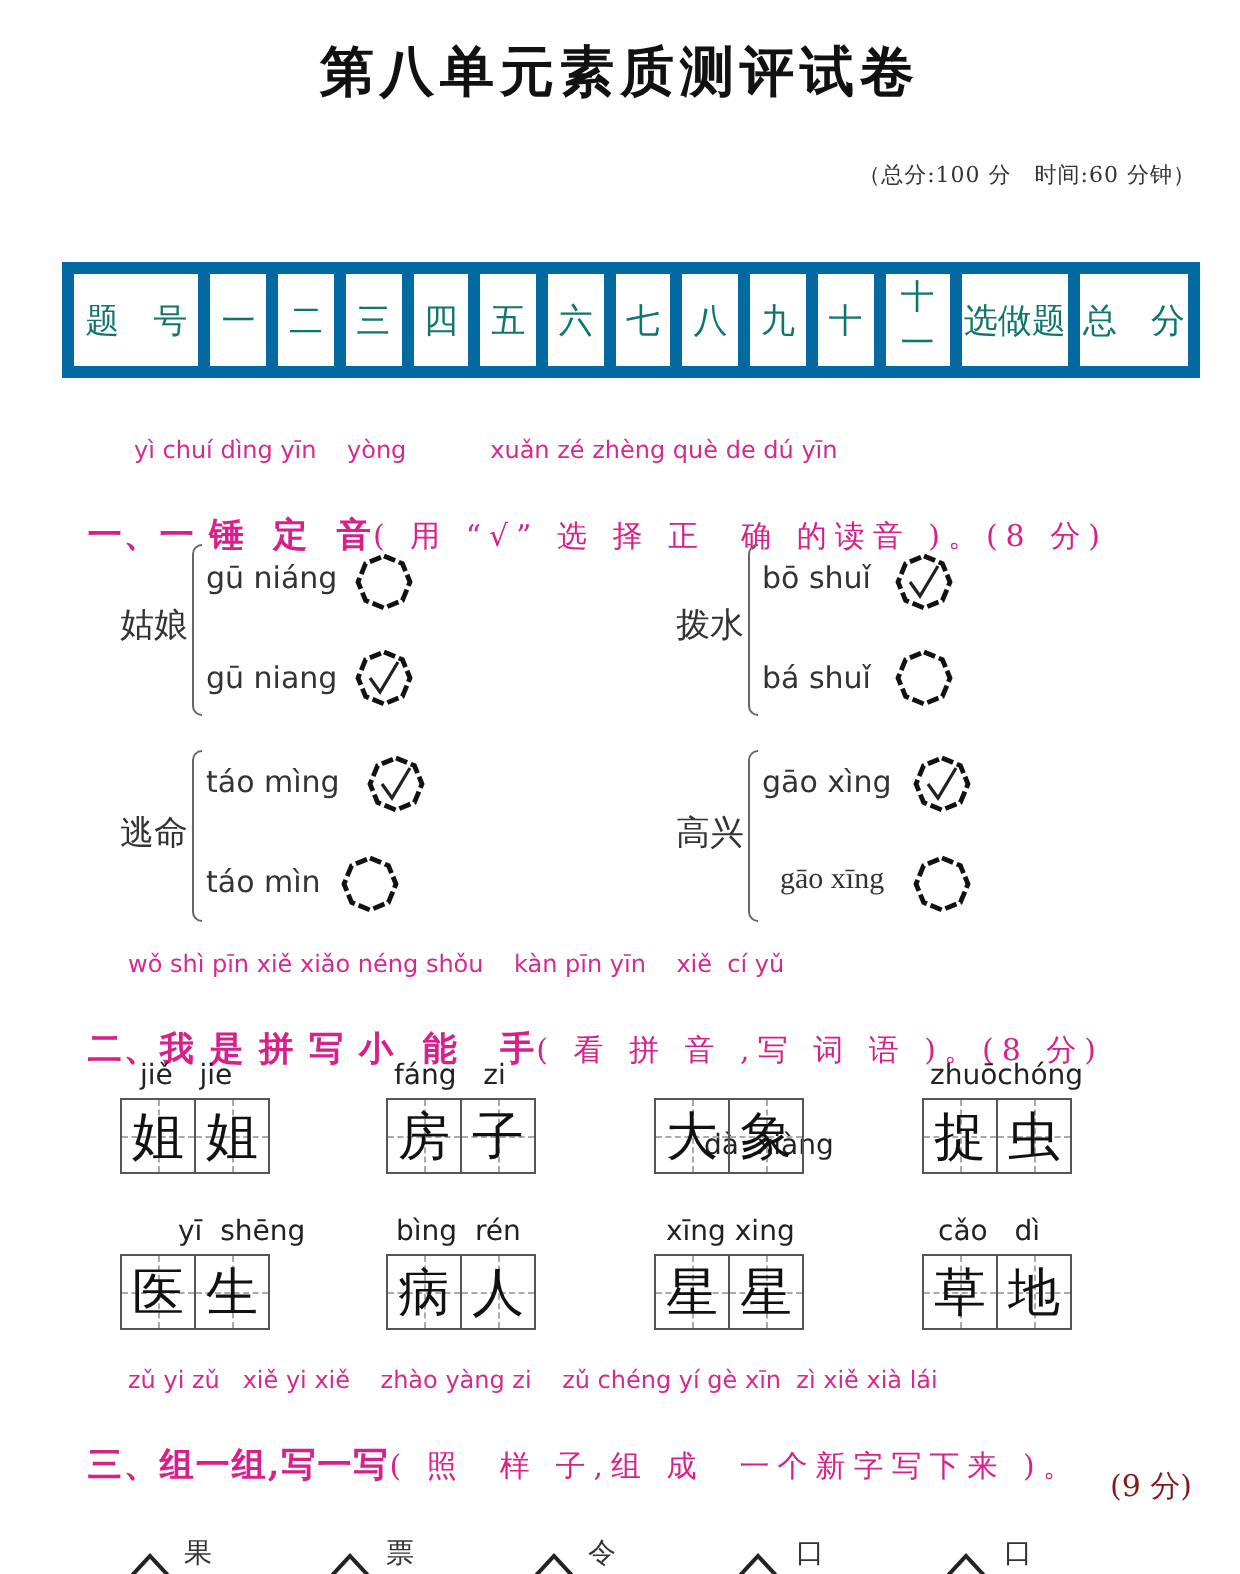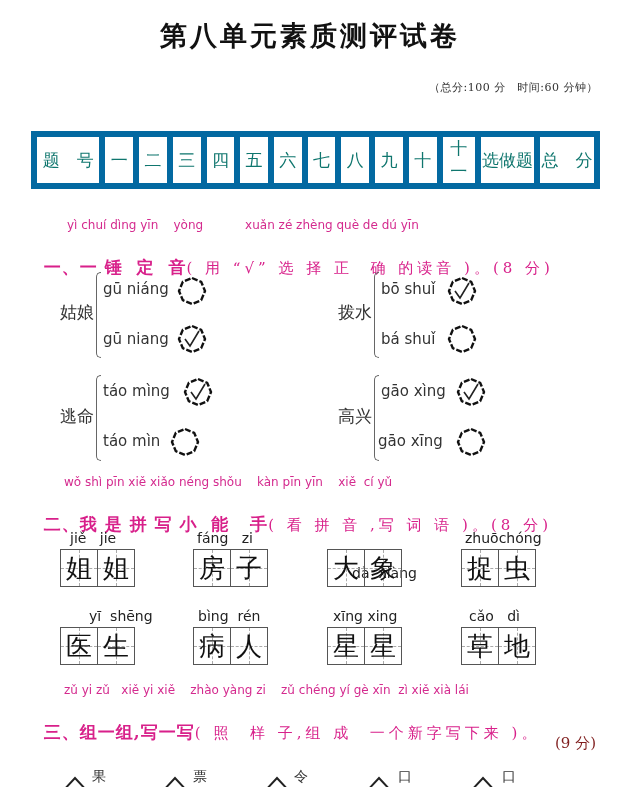--- a/index.html
+++ b/index.html
@@ -107,21 +107,21 @@
     <use href="#octg"></use>
   </svg>
 
 <div class="abs word" style="left:338px; top:405px;">高兴</div>
 <div class="abs brace" style="left:374px; top:375px; height:84px;"></div>
 <div class="abs opt" style="left:381px; top:382px;">gāo xìng</div>
 <svg class="abs oct" style="left:456px; top:377px;" viewBox="0 0 30 30">
     <use href="#octg"></use>
     <path d="M8,15 L13,22 L22,7" fill="none" stroke="#222" stroke-width="1.6"></path>
   </svg>
-<div class="abs opt" style="left:378px; top:432px;">gāo xīng</div>
+<div class="abs opt" style="left:390px; top:432px;font-family:Liberation Serif, serif;">gāo xīng</div>
 <svg class="abs oct" style="left:456px; top:427px;" viewBox="0 0 30 30">
     <use href="#octg"></use>
   </svg>
 
 <div class="abs pinyin" style="left:64px; top:475px;">wǒ shì pīn xiě xiǎo néng shǒu    kàn pīn yīn    xiě  cí yǔ</div>
 <div class="abs heading" style="left:30px; top:493px;">
   <span>二、我 是 拼 写 小  能   手</span><span class="sub">( 看 拼 音 ,写 词 语 )。(8 分)</span>
 </div>
 
 <div class="abs py2" style="left:70px; top:530px;"><span>jiě</span>   <span>jie</span></div>

